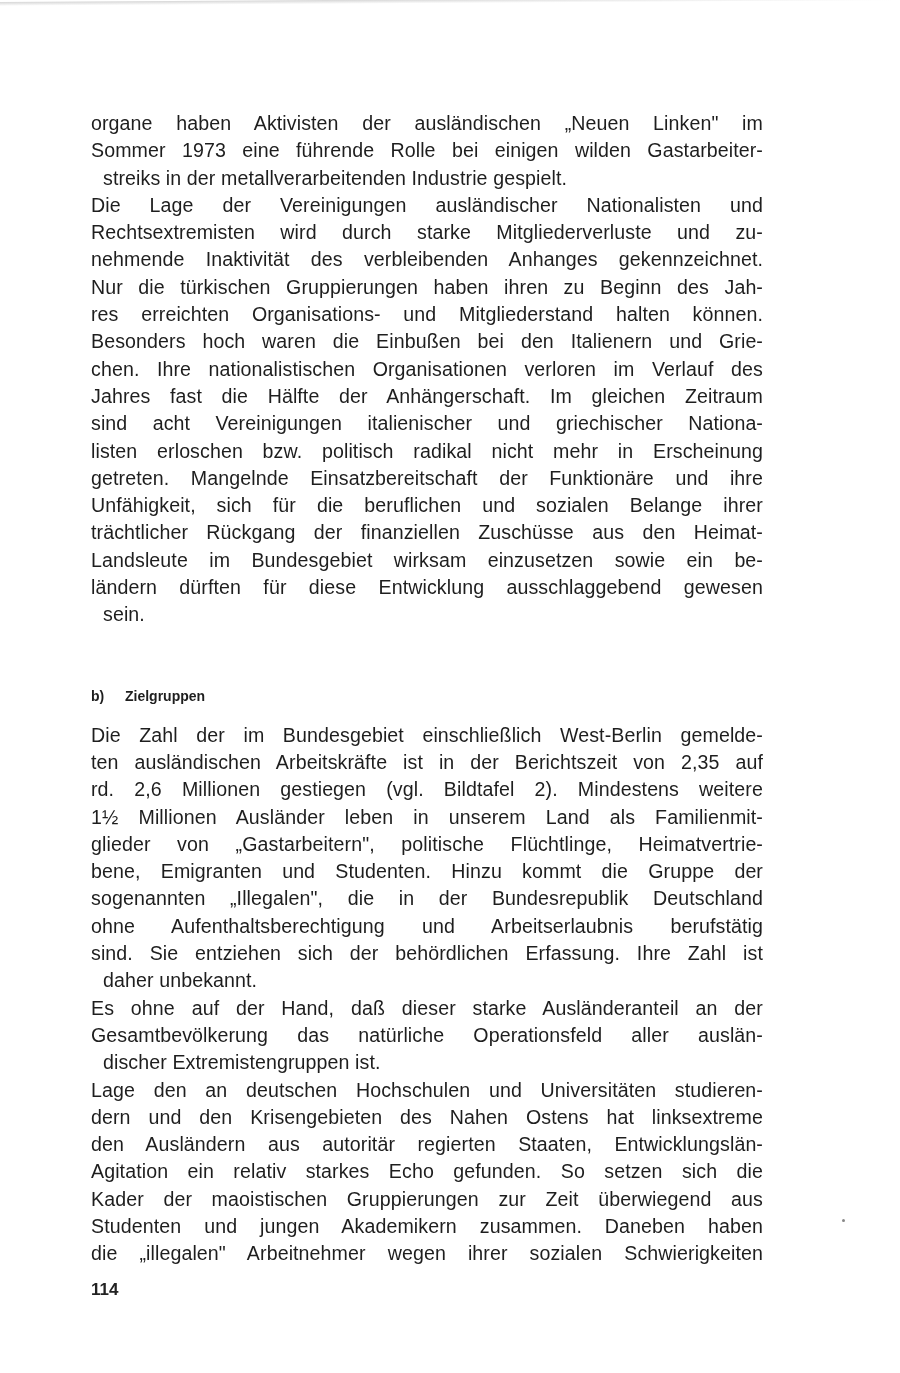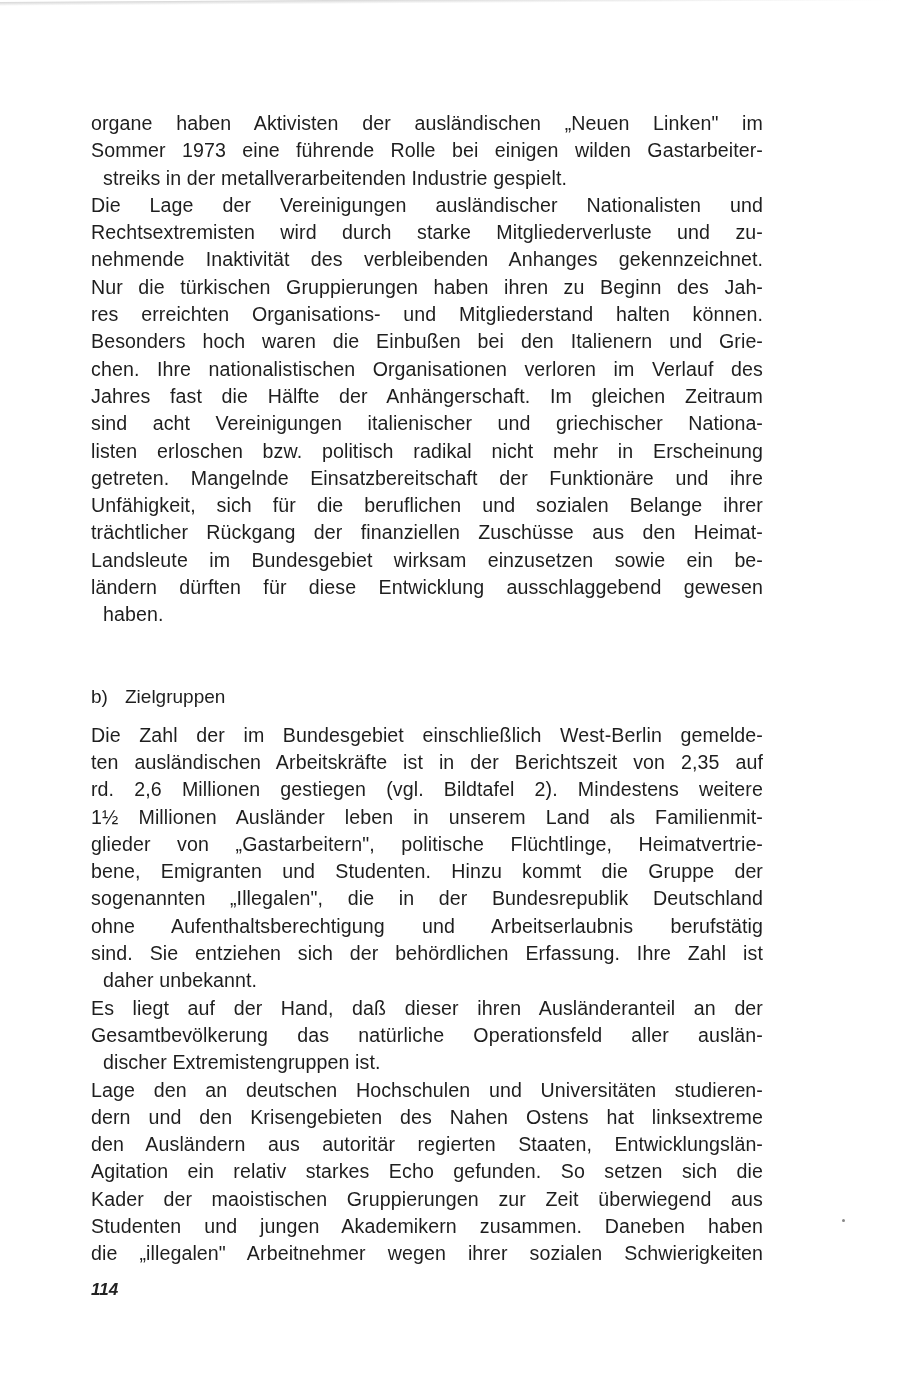--- a/index.html
+++ b/index.html
@@ -16,25 +16,25 @@
     position: absolute; left: 91px; top: 110px; width: 672px;
   }
   .para {
     margin: 0; font-size: 19.6px; line-height: 27.3px; text-align: justify;
     letter-spacing: 0.1px;
   }
   .line { display: block; text-align: justify; text-align-last: justify; white-space: nowrap; }
   .line.last { text-align-last: left; margin-left: 12px; }
   .gap { height: 54px; }
   .heading {
-    margin: 0 0 12px 0; font-size: 19px; line-height: 27px; font-weight: normal;
+    margin: 0 0 12px 0; font-size: 14px; line-height: 27px; font-weight: bold;
   }
   .heading .num { display: inline-block; width: 34px; }
   .page-number {
-    position: absolute; left: 91px; top: 1280px; font-size: 17px; font-weight: bold; color: #222; font-style: italic;
+    position: absolute; left: 91px; top: 1280px; font-size: 17px; font-weight: bold; color: #222;
   }
   .speck {
     position: absolute; left: 842px; top: 1219px; width: 3px; height: 3px; border-radius: 50%; background: #888;
   }
 </style>
 </head>
 <body>
 
 <div class="top-edge"></div>
 
@@ -54,41 +54,41 @@
         <span class="line">Besonders hoch waren die Einbußen bei den Italienern und Grie-</span>
         <span class="line">chen. Ihre nationalistischen Organisationen verloren im Verlauf des</span>
         <span class="line">Jahres fast die Hälfte der Anhängerschaft. Im gleichen Zeitraum</span>
         <span class="line">sind acht Vereinigungen italienischer und griechischer Nationa-</span>
         <span class="line">listen erloschen bzw. politisch radikal nicht mehr in Erscheinung</span>
         <span class="line">getreten. Mangelnde Einsatzbereitschaft der Funktionäre und ihre</span>
         <span class="line">Unfähigkeit, sich für die beruflichen und sozialen Belange ihrer</span>
         <span class="line">trächtlicher Rückgang der finanziellen Zuschüsse aus den Heimat-</span>
         <span class="line">Landsleute im Bundesgebiet wirksam einzusetzen sowie ein be-</span>
         <span class="line">ländern dürften für diese Entwicklung ausschlaggebend gewesen</span>
-        <span class="line last">haben.</span>
+        <span class="line last">sein.</span>
       </p>
     </div>
   <div class="gap"></div>
   <div>
     <h2 class="heading"><span class="num">b)</span><span>Zielgruppen</span></h2>
     <div id="secB">
         <p class="para">
           <span class="line">Die Zahl der im Bundesgebiet einschließlich West-Berlin gemelde-</span>
           <span class="line">ten ausländischen Arbeitskräfte ist in der Berichtszeit von 2,35 auf</span>
           <span class="line">rd. 2,6 Millionen gestiegen (vgl. Bildtafel 2). Mindestens weitere</span>
           <span class="line">1½ Millionen Ausländer leben in unserem Land als Familienmit-</span>
           <span class="line">glieder von „Gastarbeitern", politische Flüchtlinge, Heimatvertrie-</span>
           <span class="line">bene, Emigranten und Studenten. Hinzu kommt die Gruppe der</span>
           <span class="line">sogenannten „Illegalen", die in der Bundesrepublik Deutschland</span>
           <span class="line">ohne Aufenthaltsberechtigung und Arbeitserlaubnis berufstätig</span>
           <span class="line">sind. Sie entziehen sich der behördlichen Erfassung. Ihre Zahl ist</span>
           <span class="line last">daher unbekannt.</span>
         </p>
         <p class="para">
-          <span class="line">Es liegt auf der Hand, daß dieser ihren Ausländeranteil an der</span>
+          <span class="line">Es ohne auf der Hand, daß dieser starke Ausländeranteil an der</span>
           <span class="line">Gesamtbevölkerung das natürliche Operationsfeld aller auslän-</span>
           <span class="line last">discher Extremistengruppen ist.</span>
         </p>
         <p class="para">
           <span class="line">Lage den an deutschen Hochschulen und Universitäten studieren-</span>
           <span class="line">dern und den Krisengebieten des Nahen Ostens hat linksextreme</span>
           <span class="line">den Ausländern aus autoritär regierten Staaten, Entwicklungslän-</span>
           <span class="line">Agitation ein relativ starkes Echo gefunden. So setzen sich die</span>
           <span class="line">Kader der maoistischen Gruppierungen zur Zeit überwiegend aus</span>
           <span class="line">Studenten und jungen Akademikern zusammen. Daneben haben</span>

